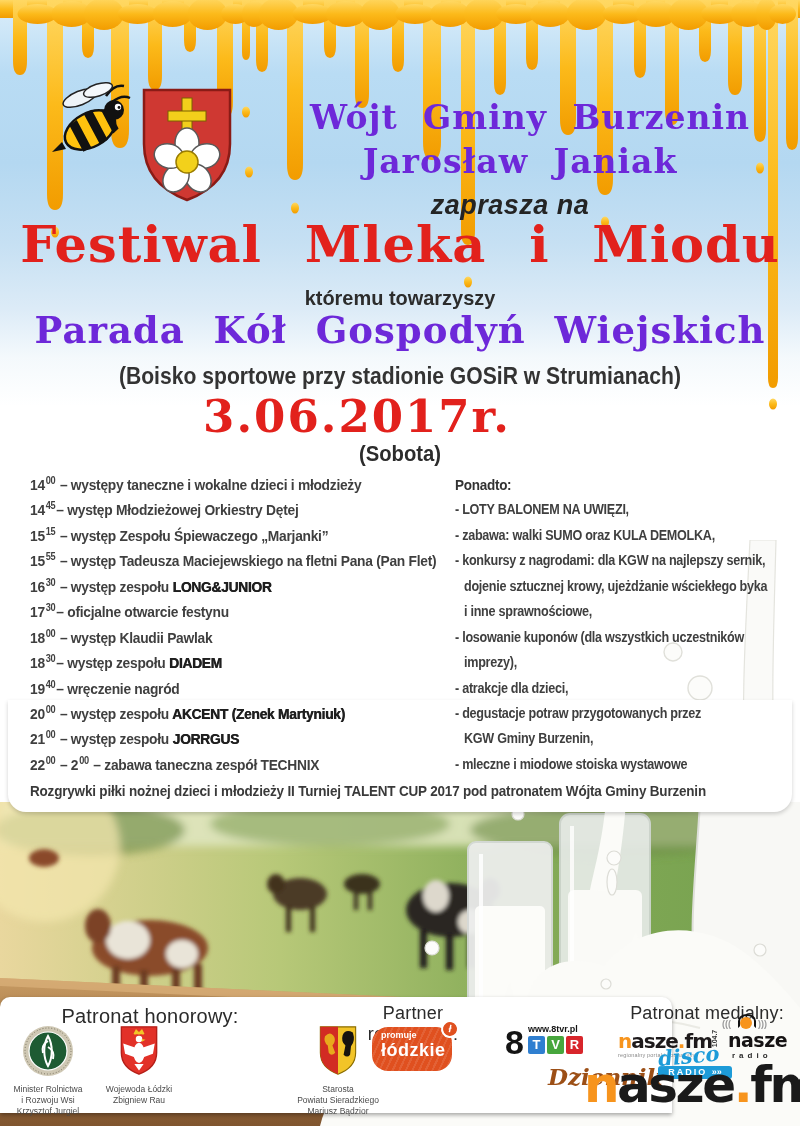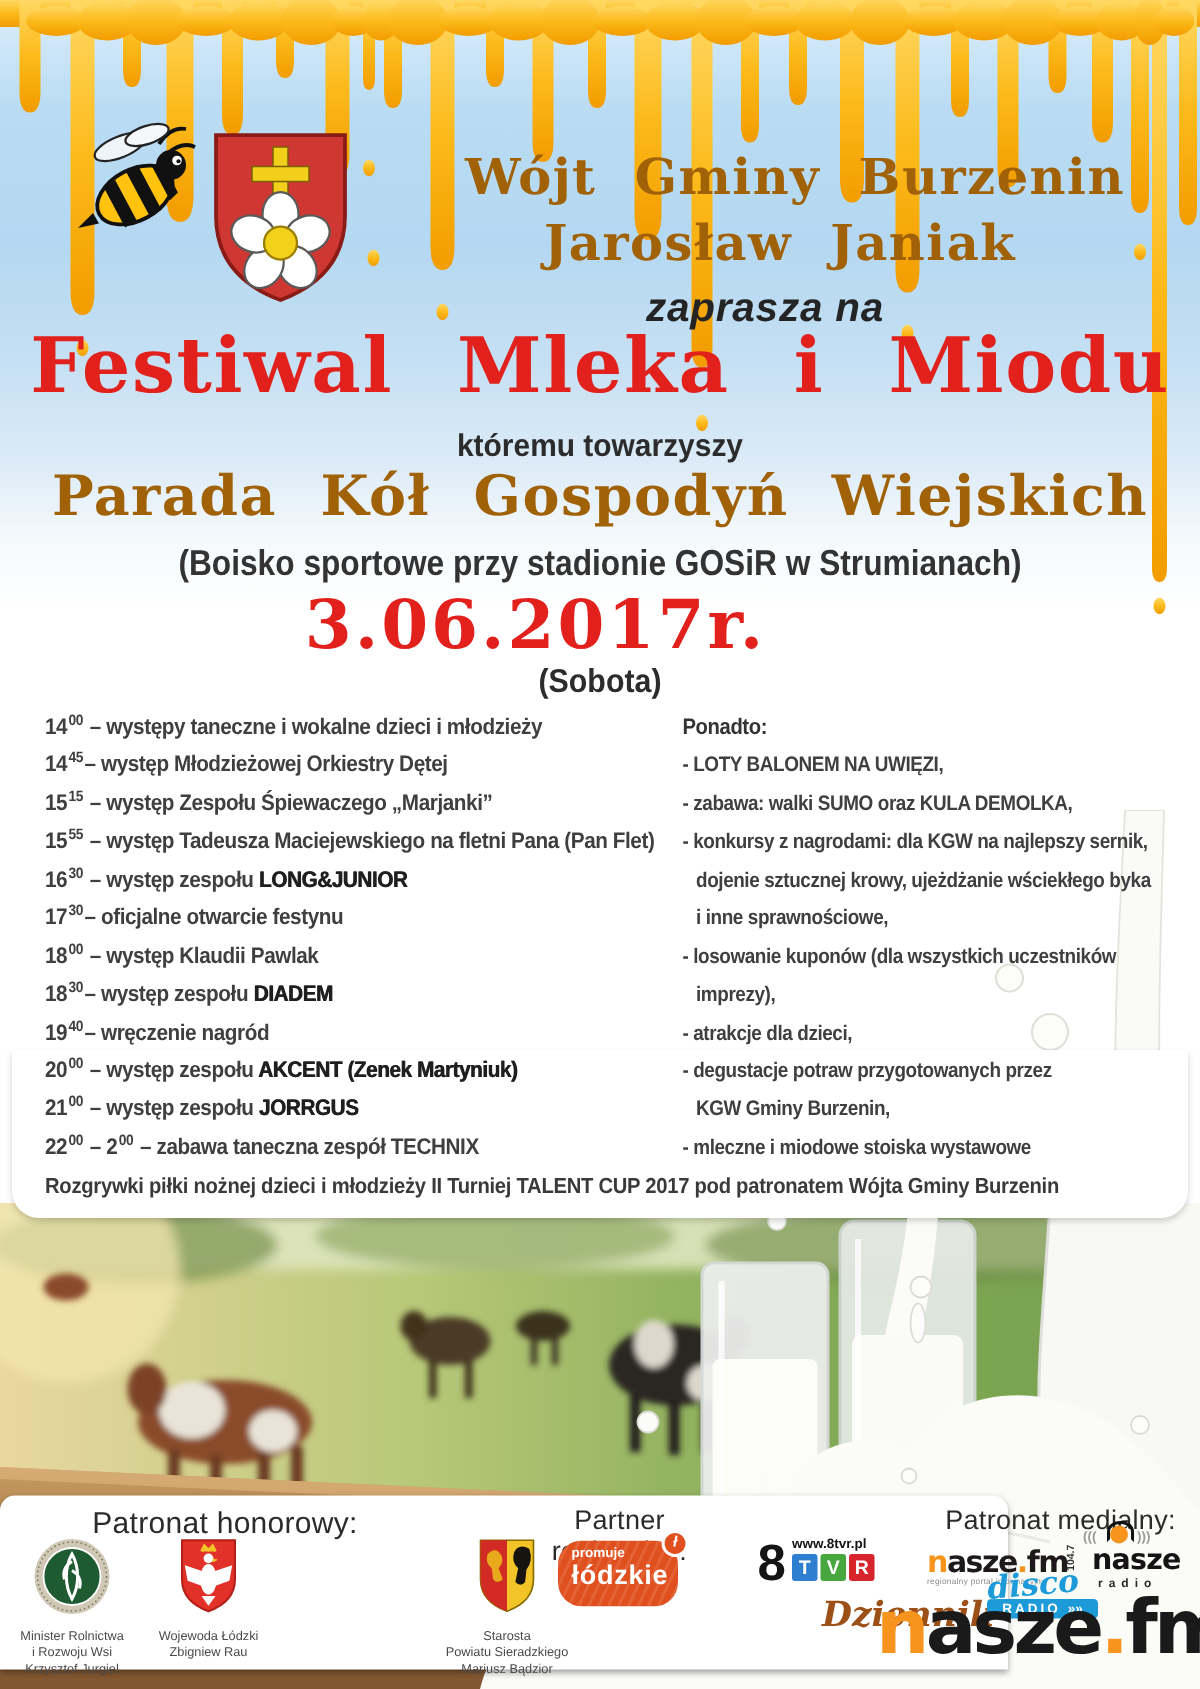--- a/index.html
+++ b/index.html
@@ -20,21 +20,21 @@
   
   .sheet{left:8px;top:700px;width:784px;height:112px;background:#fff;z-index:3;
     border-radius:0 0 18px 18px;box-shadow:0 2px 4px rgba(0,0,0,.18);}
 
   
   .honey{left:0;top:0;width:800px;height:420px;z-index:5;pointer-events:none;}
   .bee{left:46px;top:72px;width:92px;height:108px;z-index:6;}
   .crest{left:136px;top:86px;width:102px;height:120px;z-index:6;}
 
   
-  .hdr{z-index:6;text-align:center;color:#a16207;font-family:"DejaVu Serif",serif;font-weight:700;}
+  .hdr{z-index:6;text-align:center;color:#6d28d9;font-family:"DejaVu Serif",serif;font-weight:700;}
   .org1{left:300px;top:98px;width:460px;font-size:33px;word-spacing:13px;letter-spacing:1px;}
   .org2{left:300px;top:142px;width:440px;font-size:33px;word-spacing:13px;letter-spacing:1px;}
   .invite{left:300px;top:190px;width:420px;font-family:"Liberation Sans",sans-serif;
     font-style:italic;font-weight:700;font-size:27px;color:#242424;letter-spacing:.5px;}
   .festival{left:0;top:214px;width:800px;font-size:51px;color:#e2211c;word-spacing:24px;letter-spacing:1px;}
   .accomp{left:0;top:286px;width:800px;font-family:"Liberation Sans",sans-serif;font-weight:700;
     font-size:21px;color:#2c2c2c;transform:scaleX(.95);}
   .parade{left:0;top:308px;width:800px;font-size:37px;word-spacing:15px;letter-spacing:1px;}
   .venue{left:0;top:362px;width:800px;font-family:"Liberation Sans",sans-serif;font-weight:700;
     font-size:24px;color:#333;transform:scaleX(.88);}

